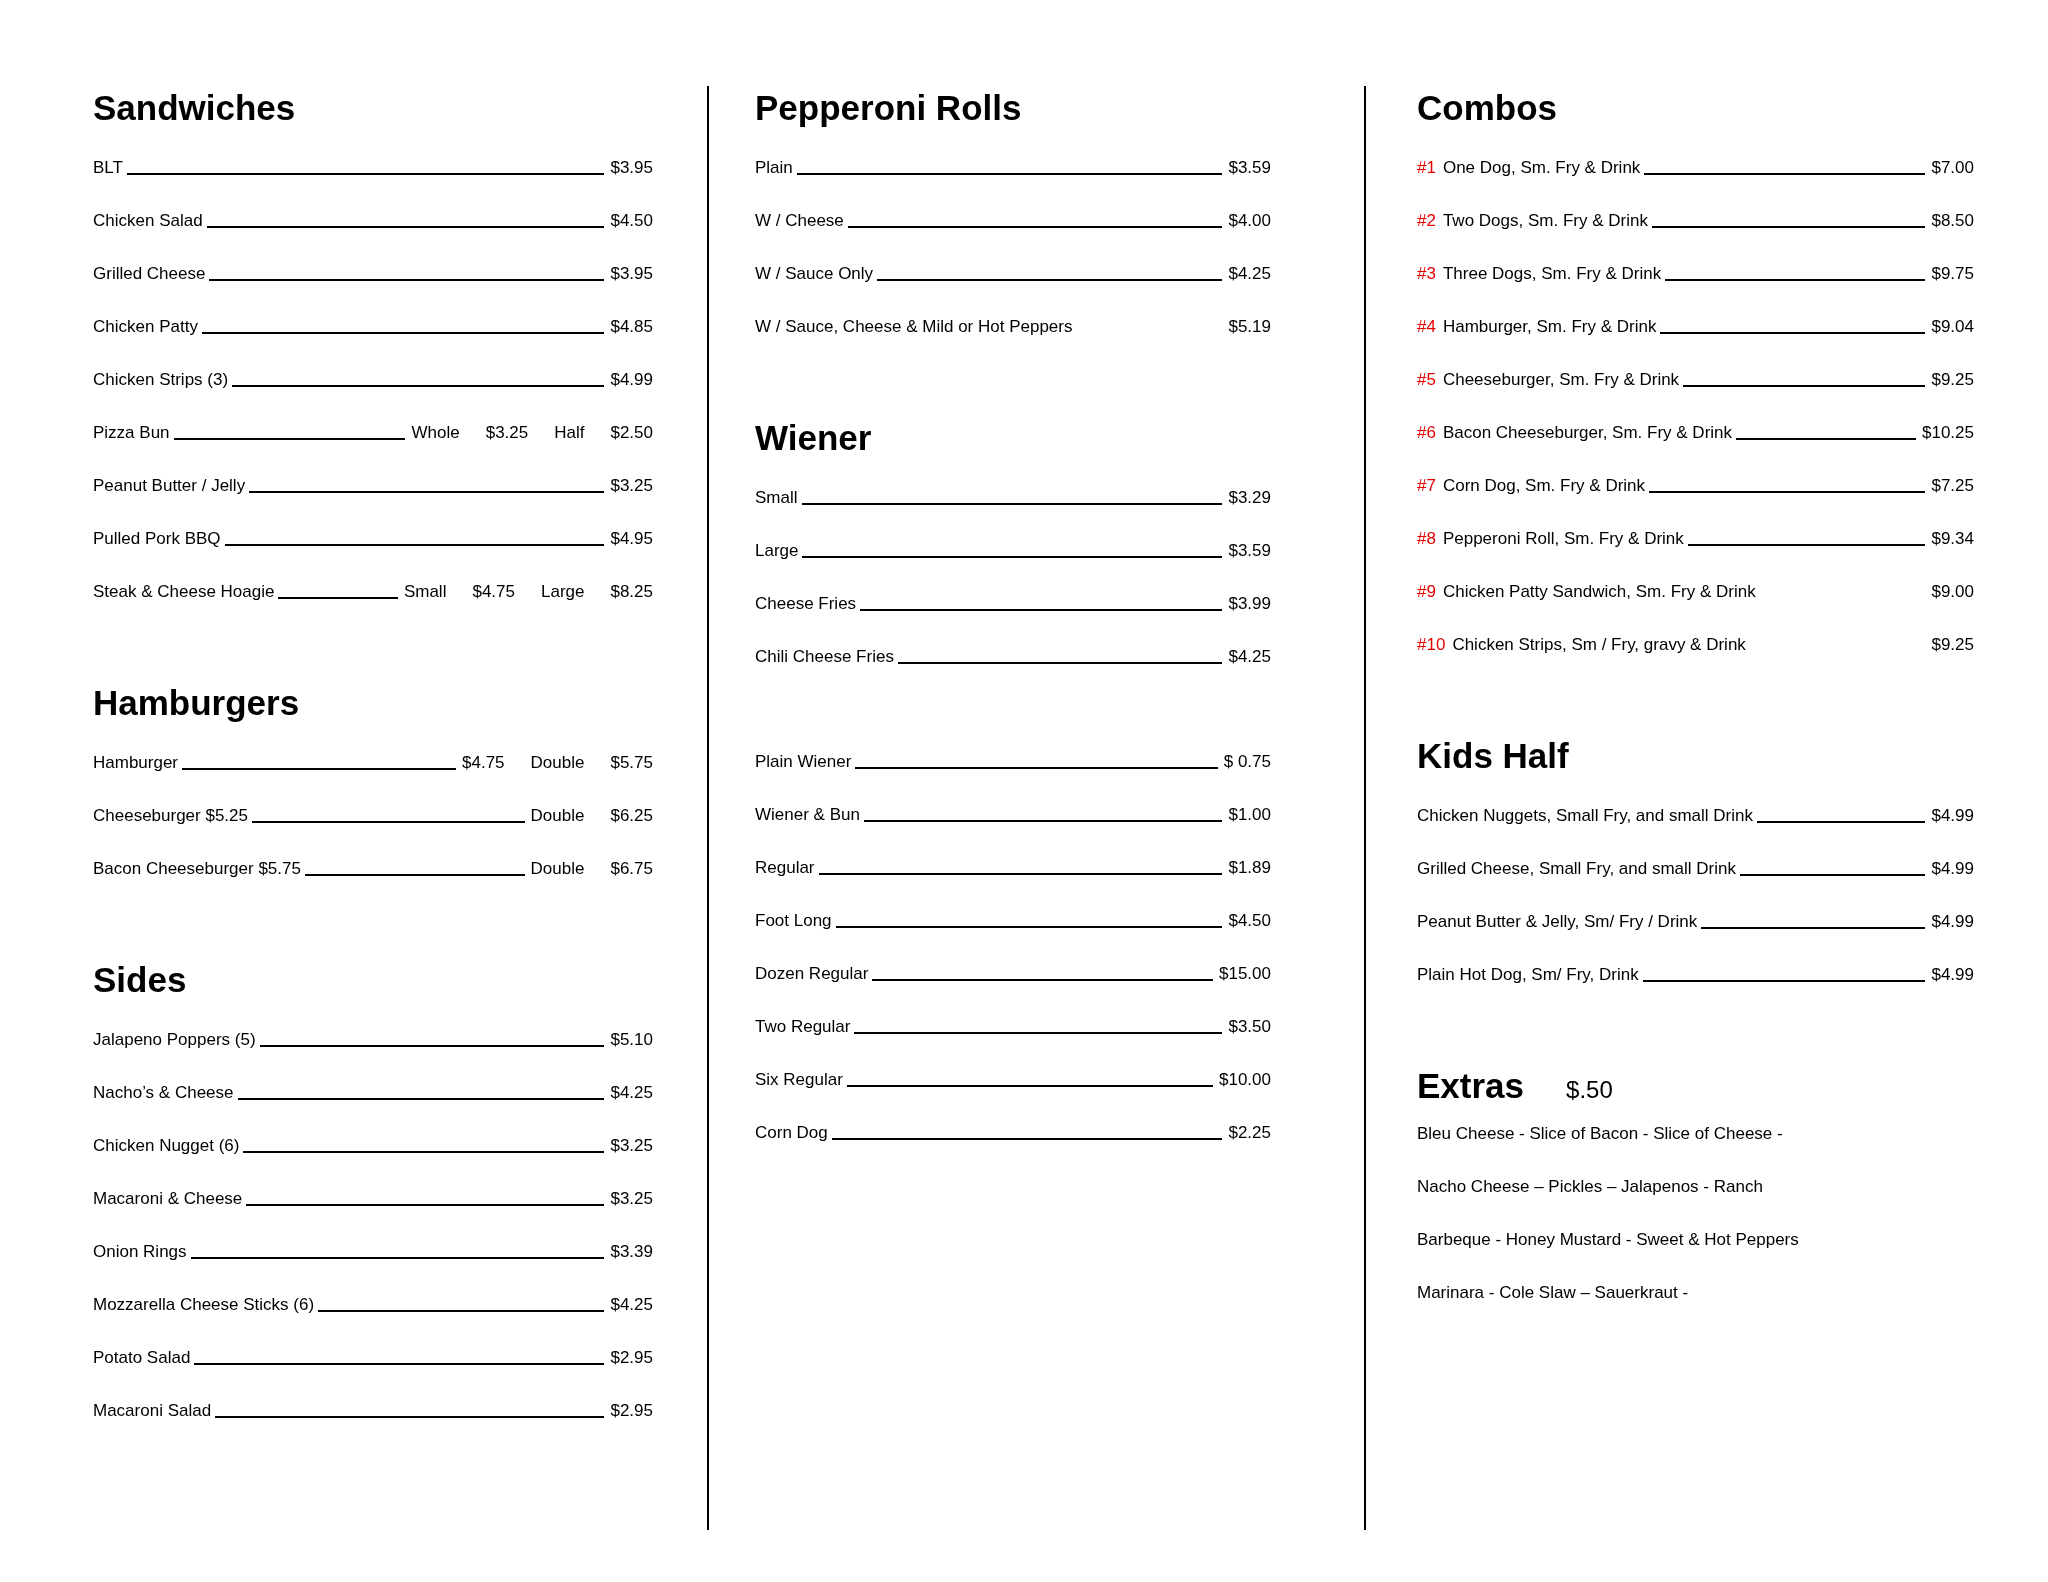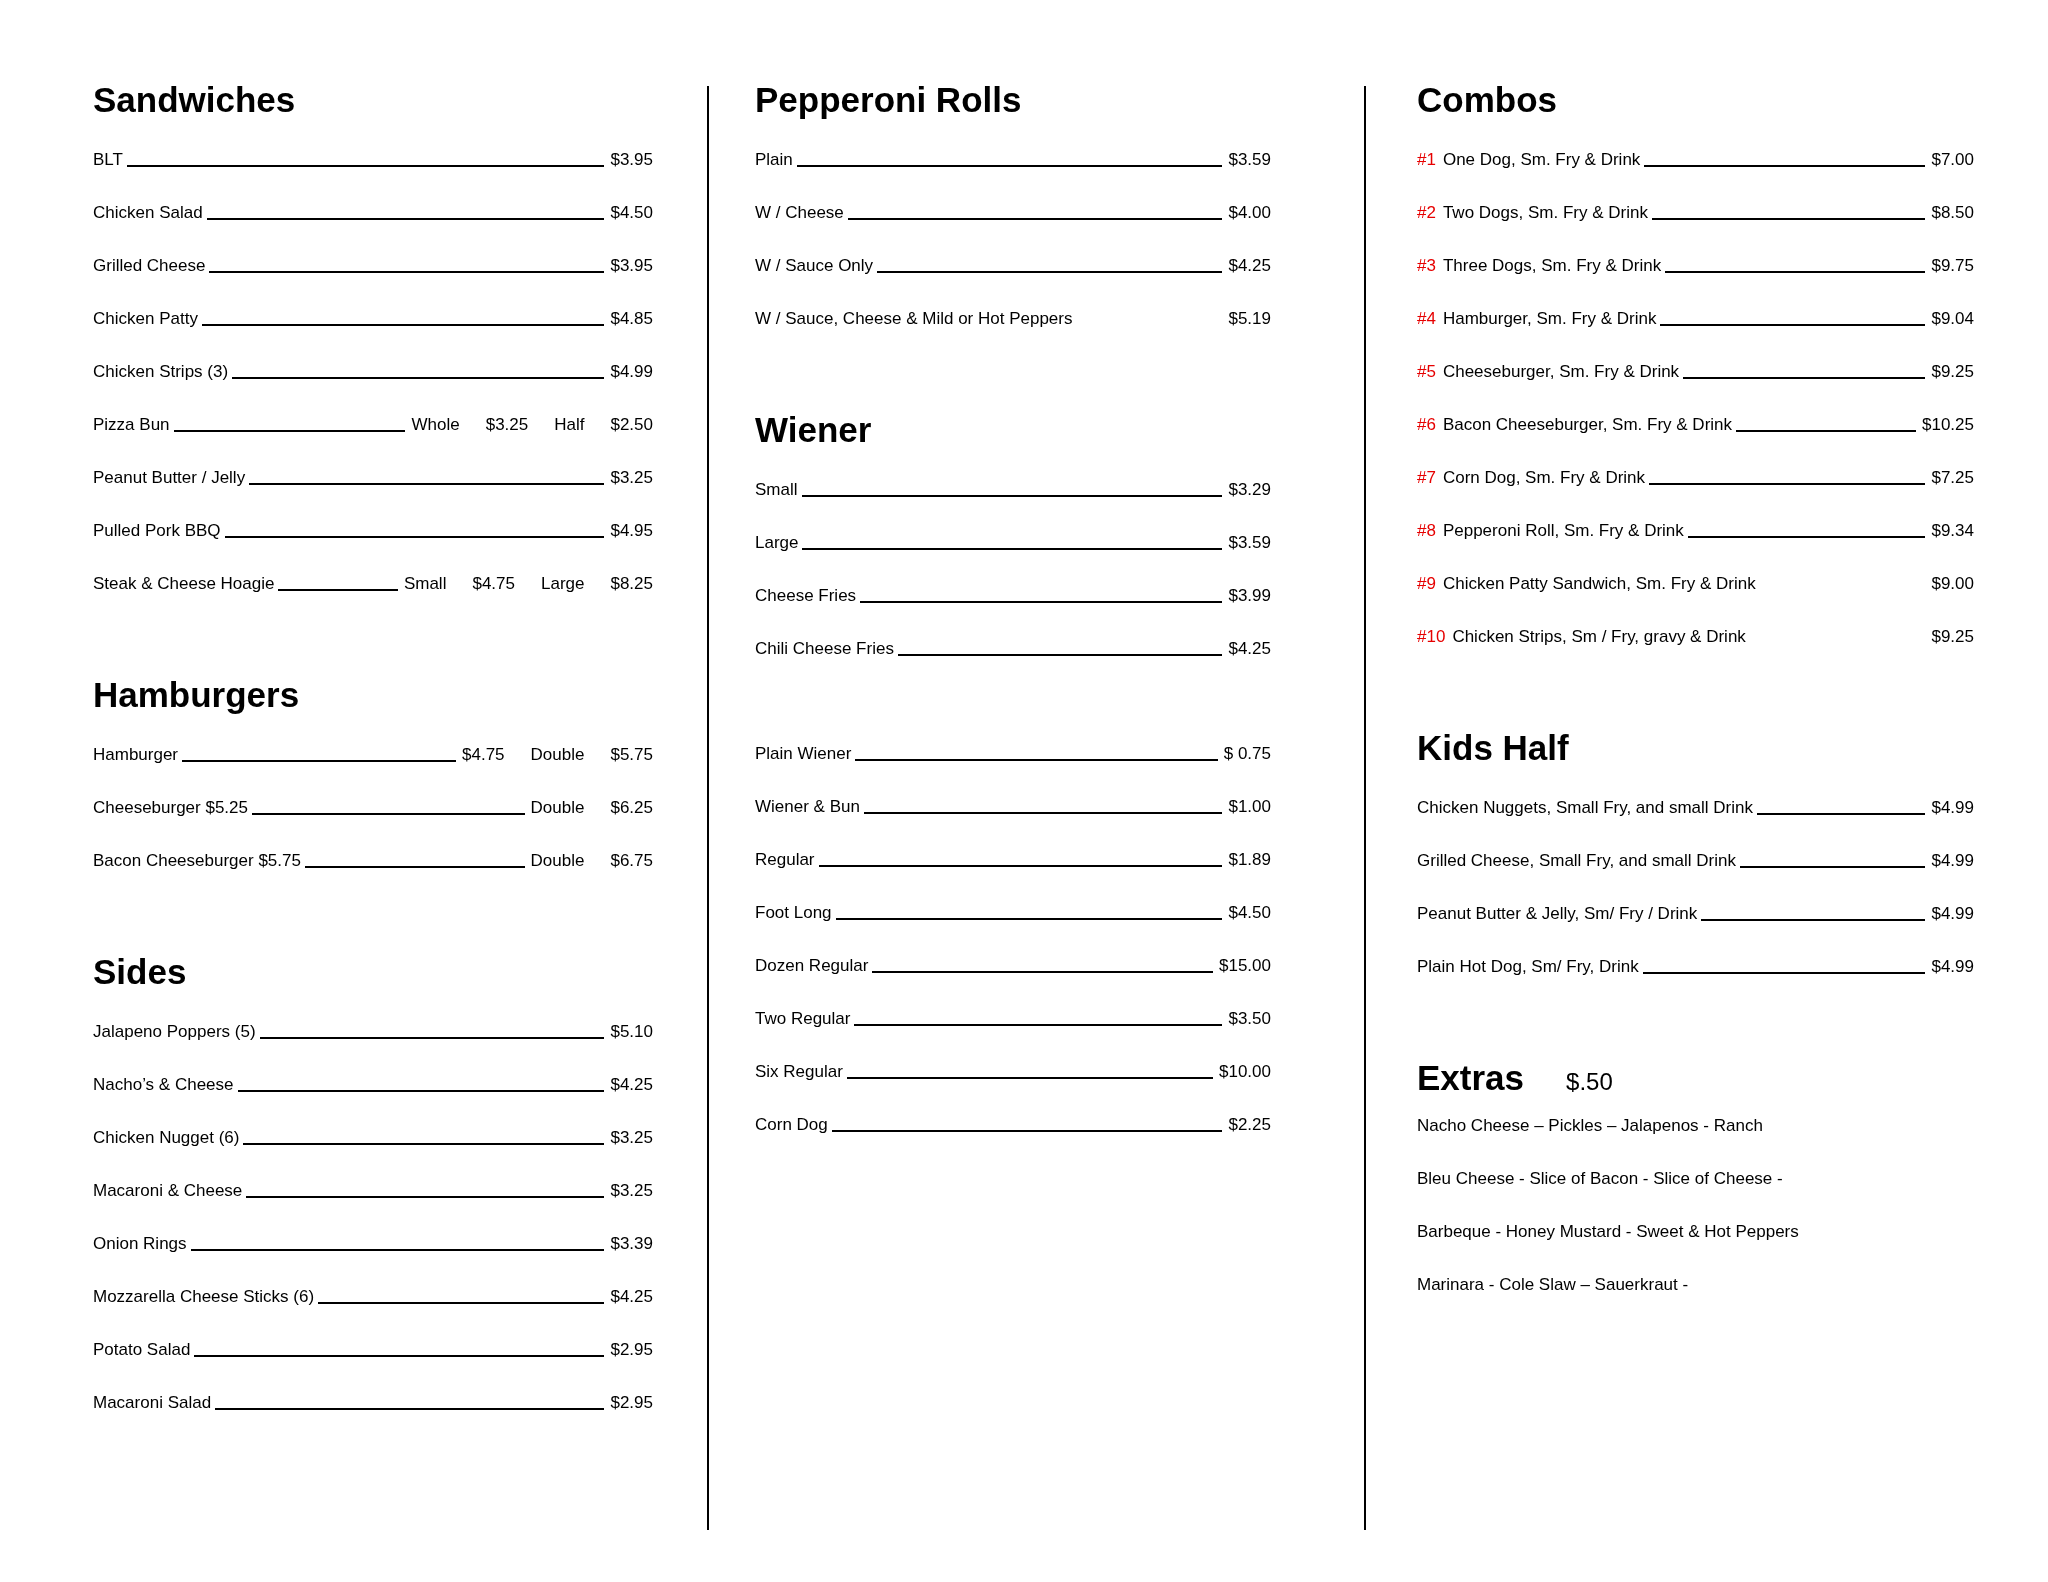--- a/index.html
+++ b/index.html
@@ -16,21 +16,21 @@
     font-family: "Liberation Sans", sans-serif;
   }
   .page {
     position: relative;
     width: 2048px;
     height: 1582px;
     background: var(--page-bg);
     color: var(--text-color);
     overflow: hidden;
   }
-  .column { position: absolute; top: 80px; }
+  .column { position: absolute; top: 88px; }
   #col-left   { left: 93px;   width: 560px; }
   #col-middle { left: 755px;  width: 516px; }
   #col-right  { left: 1417px; width: 557px; }
 
   .divider {
     position: absolute;
     top: 86px;
     height: 1444px;
     width: 2px;
     background: var(--divider-color);
@@ -392,24 +392,24 @@
           <span class="leader"></span>
           <span class="rseg">$4.99</span>
         </div>
       </section>
       <section class="section">
         <h2 class="title">
           <span class="title-text">Extras</span>
           <span class="title-suffix">$.50</span>
         </h2>
         <div class="row">
+          <span class="label">Bleu Cheese - Slice of Bacon - Slice of Cheese -</span>
+        </div>
+        <div class="row">
           <span class="label">Nacho Cheese – Pickles – Jalapenos - Ranch</span>
-        </div>
-        <div class="row">
-          <span class="label">Bleu Cheese - Slice of Bacon - Slice of Cheese -</span>
         </div>
         <div class="row">
           <span class="label">Barbeque - Honey Mustard - Sweet &amp; Hot Peppers</span>
         </div>
         <div class="row">
           <span class="label">Marinara - Cole Slaw – Sauerkraut -</span>
         </div>
       </section>
     </div>
 </div>

